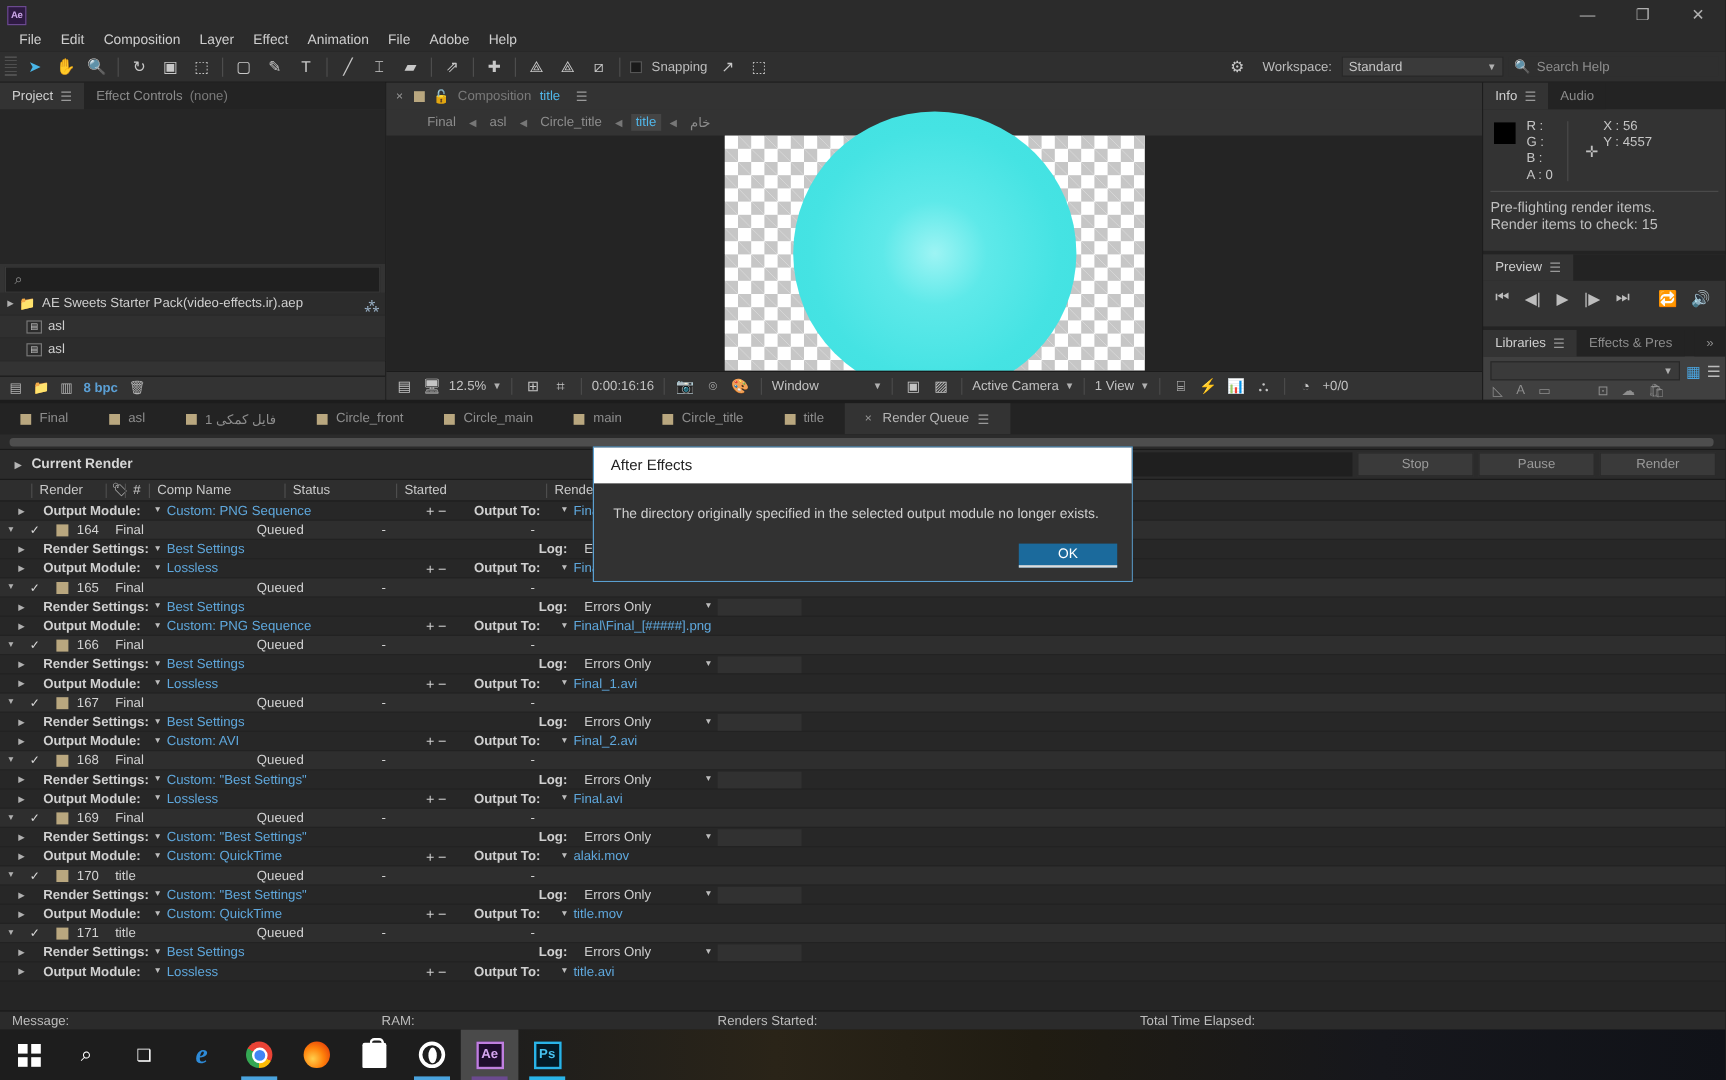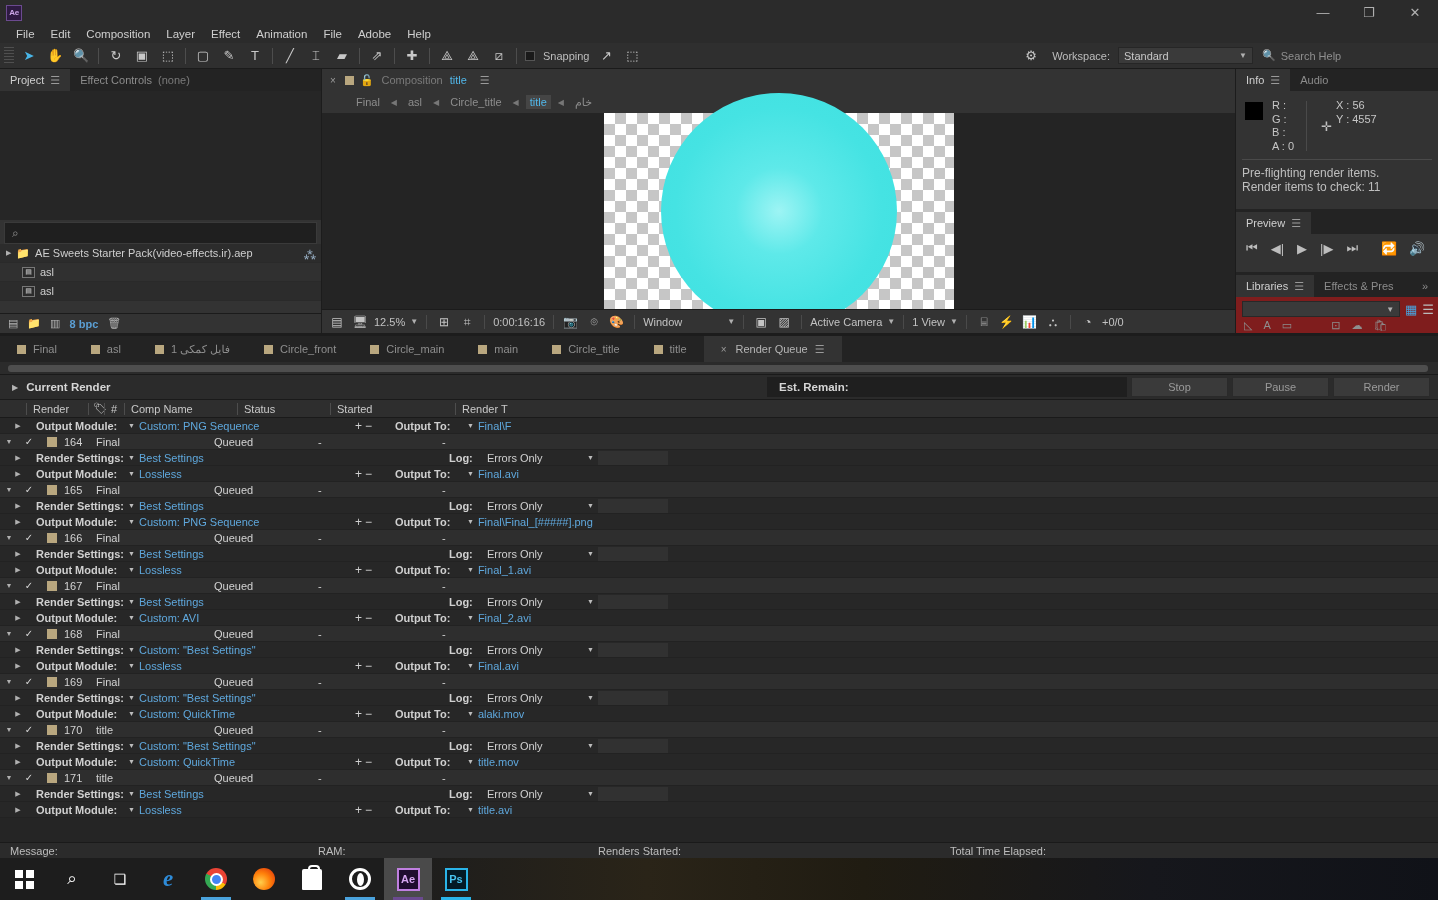--- a/index.html
+++ b/index.html
@@ -120,21 +120,21 @@
   .swatch { width:18px; height:18px; background:#000; margin:3px 9px 0 5px; }
   .rgba { font-size:11px; line-height:13.5px; color:#c6c6c6; }
   .vdiv { width:1px; background:#4a4a4a; margin:2px 14px 2px 12px; height:50px; }
   .xy { font-size:11px; line-height:13.5px; color:#c6c6c6; }
   .crosshair { color:#c0c0c0; font-size:13px; align-self:center; margin-right:4px; }
   .info-msg { border-top:1px solid #4a4a4a; margin:6px 6px 0 6px; padding-top:6px;
               font-size:12px; line-height:14px; color:#bfbfbf; }
   .preview-panel { background:#333; height:60px; margin-top:3px; }
   .pv-btns { display:flex; align-items:center; gap:13px; padding:6px 0 0 10px; font-size:13px; color:#bdbdbd; }
   .pv-right { margin-left:auto; display:flex; gap:12px; padding-right:12px; }
-  .lib-panel { background:#7f1d1d; height:58px; margin-top:3px; }
+  .lib-panel { background:#404040; height:58px; margin-top:3px; }
   .lib-controls { height:22px; display:flex; align-items:center; gap:5px; padding:2px 4px 0 6px; }
   .lib-dd { flex:1; height:16px; background:#3a3a3a; border:1px solid #282828; display:flex;
             align-items:center; justify-content:flex-end; padding-right:5px; }
   .grid-ic { color:#4aa3dd; font-size:13px; }
 
   
   .tl-tabs { position:absolute; left:0; top:336px; width:1438px; height:26px; background:#232323;
              display:flex; align-items:stretch; }
   .tl-tab { display:flex; align-items:center; gap:7px; padding:0 17px; font-size:11px; color:#8e8e8e; }
   .tl-tab.active { background:#333333; color:#b6b6b6; }
@@ -407,21 +407,21 @@
         </div>
         <div class="vdiv"></div>
         <div class="crosshair">✛</div>
         <div class="xy">
           <div>X : 56</div>
           <div>Y : 4557</div>
         </div>
       </div>
       <div class="info-msg">
         <div>Pre-flighting render items.</div>
-        <div>Render items to check: 11</div>
+        <div>Render items to check: 15</div>
       </div>
     </div>
 
     <div class="preview-panel">
       <div class="panel-tabbar">
         <div class="ptab active">
           <span>Preview</span>
           <span class="hamb">☰</span>
         </div>
       </div>
@@ -859,14 +859,21 @@
         <span class="ic-ae">Ae</span>
         <span class="ul" style="background:#6b4a8f"></span>
       </div>
       <div class="tk">
         <span class="ic-ps">Ps</span>
         <span class="ul" style="background:#2ab4e8"></span>
       </div>
     </div>
   </div>
 
+  <div class="modal">
+    <div class="modal-title">After Effects</div>
+    <div class="modal-body">
+      <div class="modal-msg">The directory originally specified in the selected output module no longer exists.</div>
+      <div class="modal-ok">OK</div>
+    </div>
+  </div>
 
 </div>
 
 </body></html>

